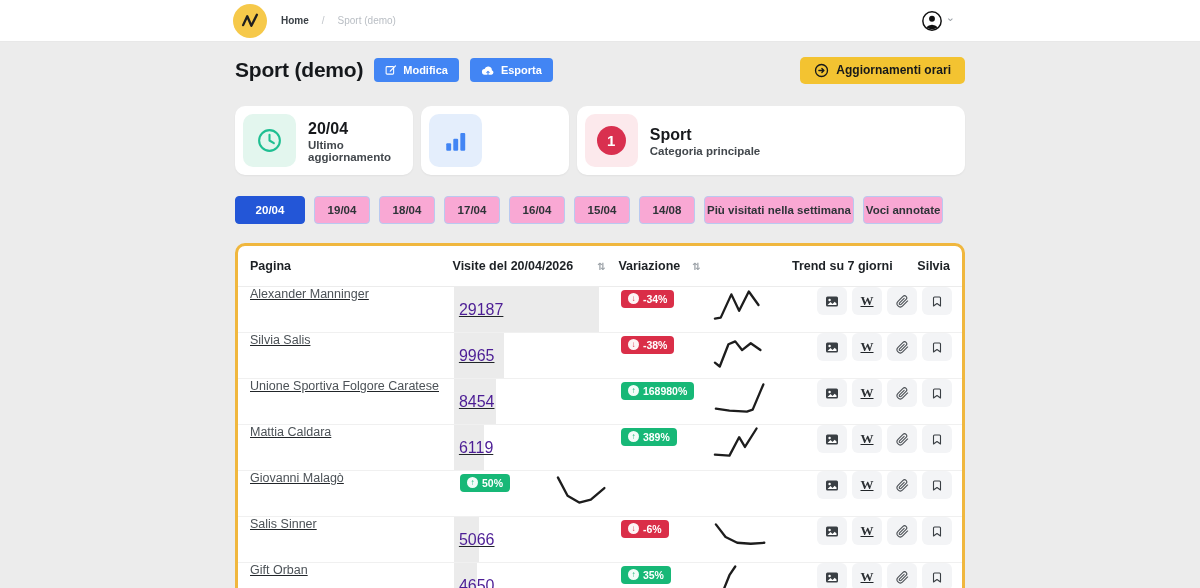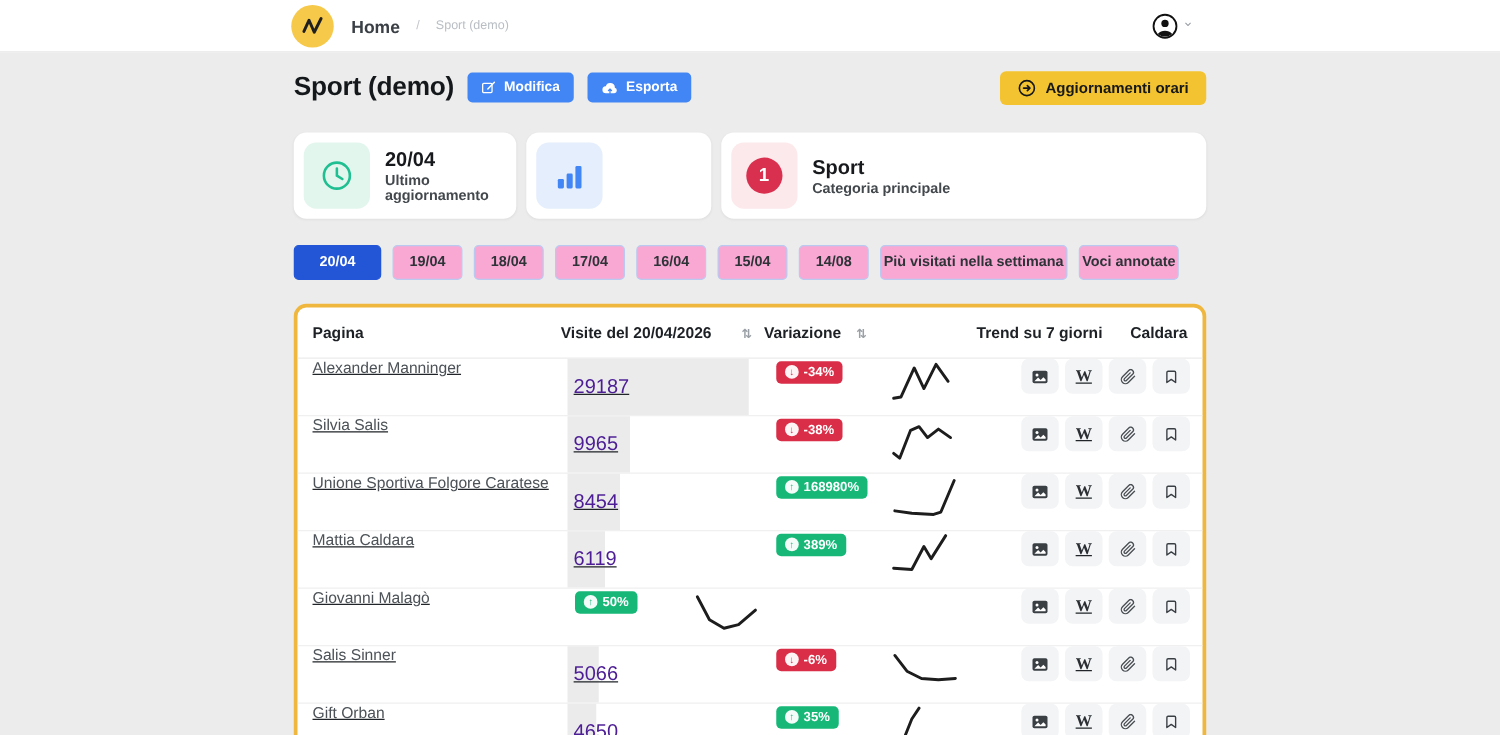--- a/index.html
+++ b/index.html
@@ -6,21 +6,21 @@
   html,body { width:1200px; height:588px; overflow:hidden; }
   body {
     font-family: "Liberation Sans", "DejaVu Sans", sans-serif;
     background:#ececec; color:#212529;
   }
   
   .navbar { height:42px; background:#fff; border-bottom:1px solid #e8e8e8; display:flex; align-items:center; }
   .nav-inner { width:734px; margin:0 auto; display:flex; align-items:center; }
   .logo { width:34px; height:34px; border-radius:50%; background:#f6c94a; display:flex; align-items:center; justify-content:center; cursor:pointer; }
   .breadcrumb { display:flex; align-items:center; gap:13px; margin-left:14px; }
-  .bc-home { font-size:14px; font-weight:700; color:#3a4046; cursor:pointer; }
+  .bc-home { font-size:10px; font-weight:700; color:#3a4046; cursor:pointer; }
   .bc-sep { font-size:10px; color:#c2c6cb; }
   .bc-cur { font-size:10px; color:#b9bec4; }
   .nav-right { margin-left:auto; display:flex; align-items:center; gap:3px; padding-right:12px; }
   .chev { font-size:11px; color:#9aa0a6; margin-top:-6px; }
   
   .page { width:730px; margin:0 auto; }
   .title-row { margin-top:13px; display:flex; align-items:center; height:30px; }
   .page-title { font-size:21px; font-weight:800; color:#15181b; letter-spacing:-0.2px; }
   .btn-blue { margin-left:11px; height:24px; padding:0 11px; background:#4285f4; color:#fff; border:none; border-radius:4px; font-size:11px; font-weight:700; display:inline-flex; align-items:center; gap:6px; cursor:pointer; font-family:inherit; }
   .btn-yellow { margin-left:auto; height:27px; padding:0 14px; background:#f3c331; color:#16181a; border:none; border-radius:5px; font-size:12px; font-weight:800; display:inline-flex; align-items:center; gap:7px; cursor:pointer; font-family:inherit; }
@@ -164,21 +164,21 @@
   <div class="table-card">
     <div class="thead">
       <div class="c1">Pagina</div>
       <div class="c2">
         <span>Visite del 20/04/2026</span><span class="sort s2">⇅</span>
       </div>
       <div class="c3" style="width:180px">
         <span>Variazione</span><span class="sort s3">⇅</span>
       </div>
       <div class="c4" style="width:130px">Trend su 7 giorni</div>
-      <div class="c5">Caldara</div>
+      <div class="c5">Silvia</div>
     </div>
     <div id="tbody">
         <div class="row">
           <div class="r-name">Alexander Manninger</div>
           <div class="r-visits">
             <div class="r-bar" style="width:145px"></div>
             <span class="r-vtext">29187</span>
           </div>
           <div class="r-var"><span class="badge down" style="background:#da2e48"><span class="bc-ic">↓</span>-34%</span></div>
           <div class="r-trend">

